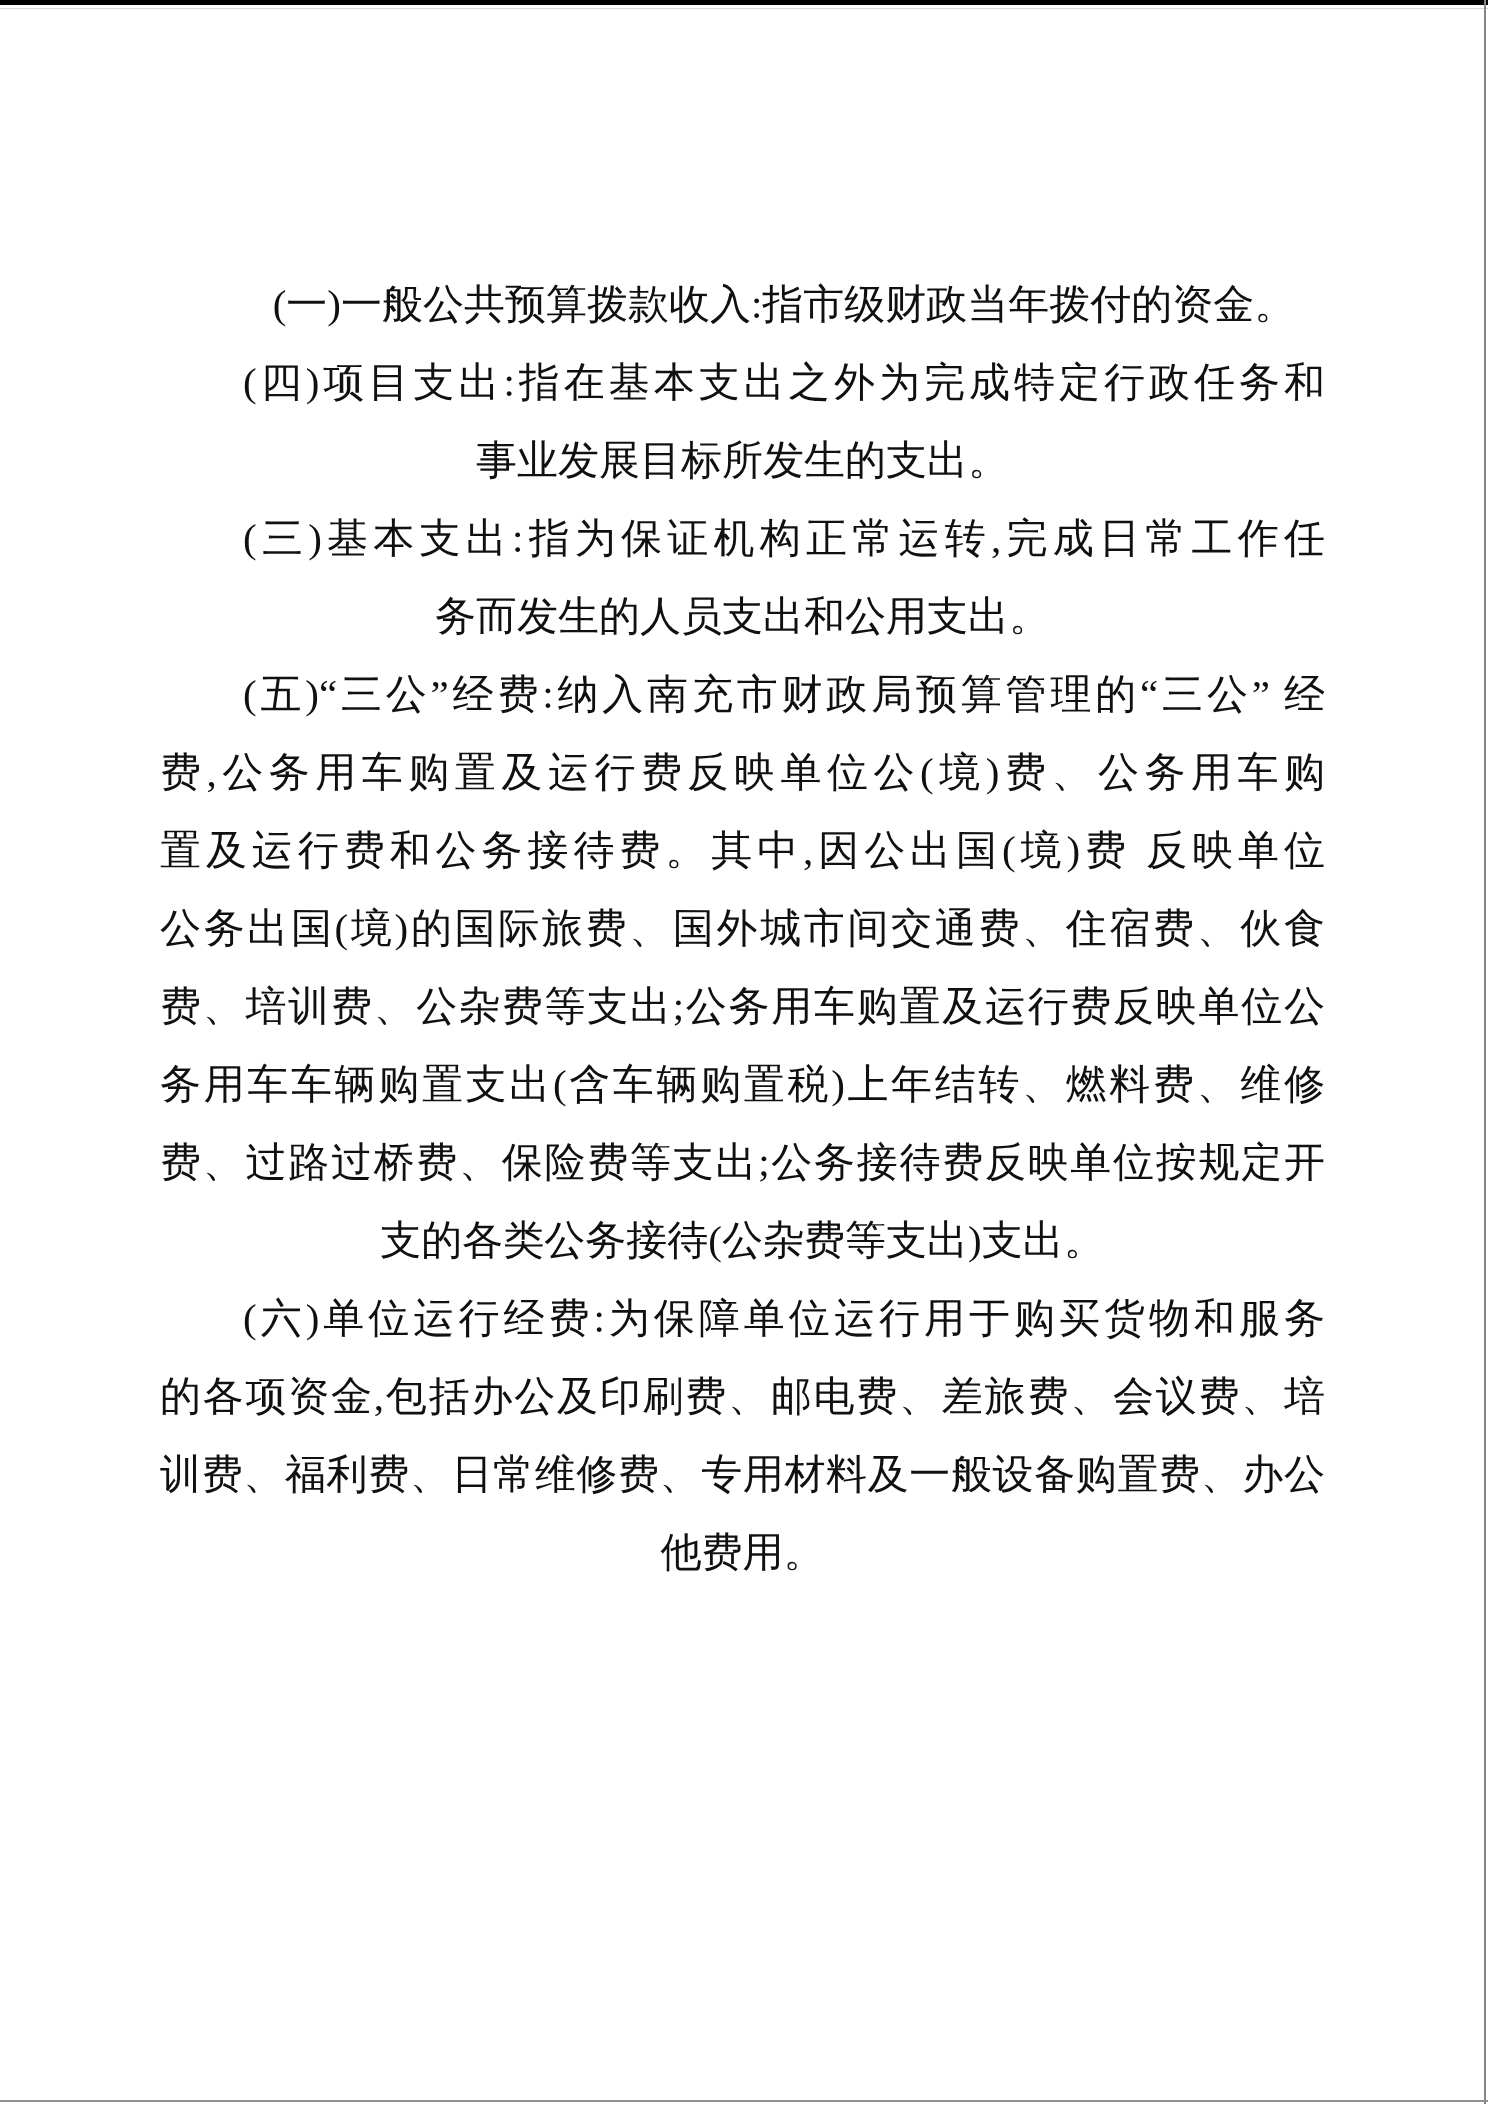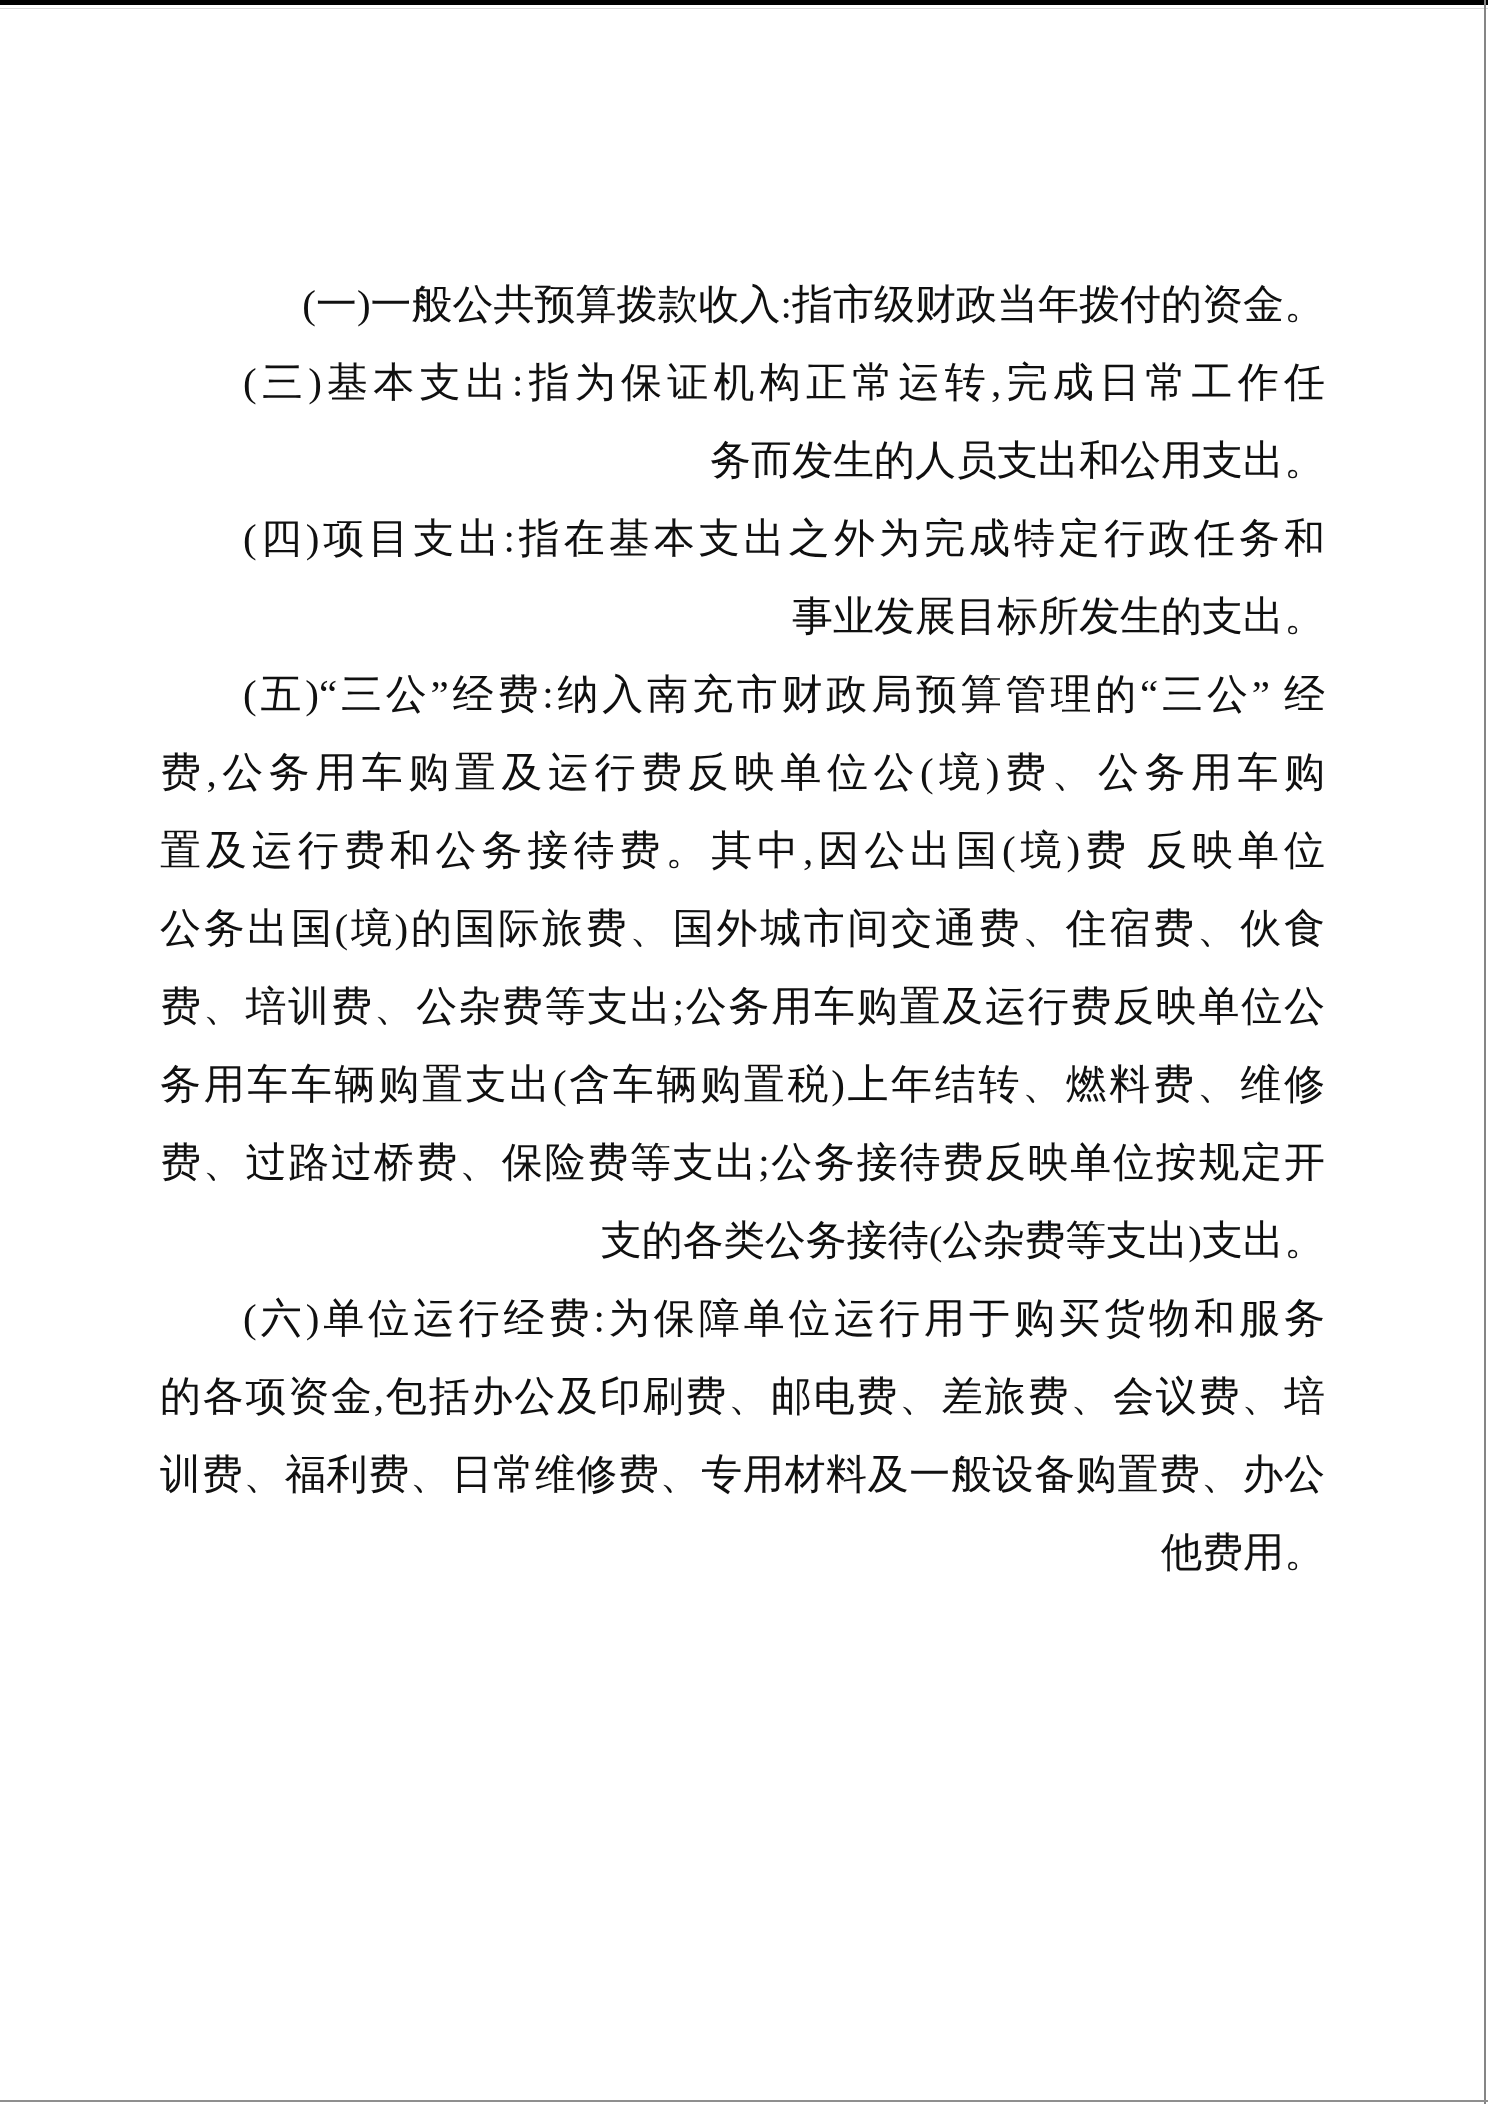--- a/index.html
+++ b/index.html
@@ -51,21 +51,21 @@
     left: 160px;
     width: 1165px;
     color: #101010;
     font-size: 41px;
     line-height: 78px;
   }
   .line {
     width: 100%;
     height: 78px;
     white-space: nowrap;
-    text-align: right;
+    text-align: center;
   }
   .line.fill {
     white-space: normal;
     text-align: justify;
     text-align-last: justify;
   }
   .line.first {
     text-indent: 83px;
   }
 </style>
@@ -80,27 +80,27 @@
   <div class="bottom-edge-line"></div>
 
   <div class="text-block">
 
     <div>
       <div class="line first">(一)一般公共预算拨款收入:指市级财政当年拨付的资金。</div>
     </div>
 
 
     <div>
-      <div class="line first fill">(三)基本支出:指为保证机构正常运转,完成日常工作任</div>
-      <div class="line">务而发生的人员支出和公用支出。</div>
+      <div class="line first fill">(四)项目支出:指在基本支出之外为完成特定行政任务和</div>
+      <div class="line">事业发展目标所发生的支出。</div>
     </div>
 
     <div>
-      <div class="line first fill">(四)项目支出:指在基本支出之外为完成特定行政任务和</div>
-      <div class="line">事业发展目标所发生的支出。</div>
+      <div class="line first fill">(三)基本支出:指为保证机构正常运转,完成日常工作任</div>
+      <div class="line">务而发生的人员支出和公用支出。</div>
     </div>
 
     <div>
       <div class="line first fill">(五)“三公”经费:纳入南充市财政局预算管理的“三公” 经</div>
       <div class="line fill">费,公务用车购置及运行费反映单位公(境)费、公务用车购</div>
       <div class="line fill">置及运行费和公务接待费。其中,因公出国(境)费 反映单位</div>
       <div class="line fill">公务出国(境)的国际旅费、国外城市间交通费、住宿费、伙食</div>
       <div class="line fill">费、培训费、公杂费等支出;公务用车购置及运行费反映单位公</div>
       <div class="line fill">务用车车辆购置支出(含车辆购置税)上年结转、燃料费、维修</div>
       <div class="line fill">费、过路过桥费、保险费等支出;公务接待费反映单位按规定开</div>

